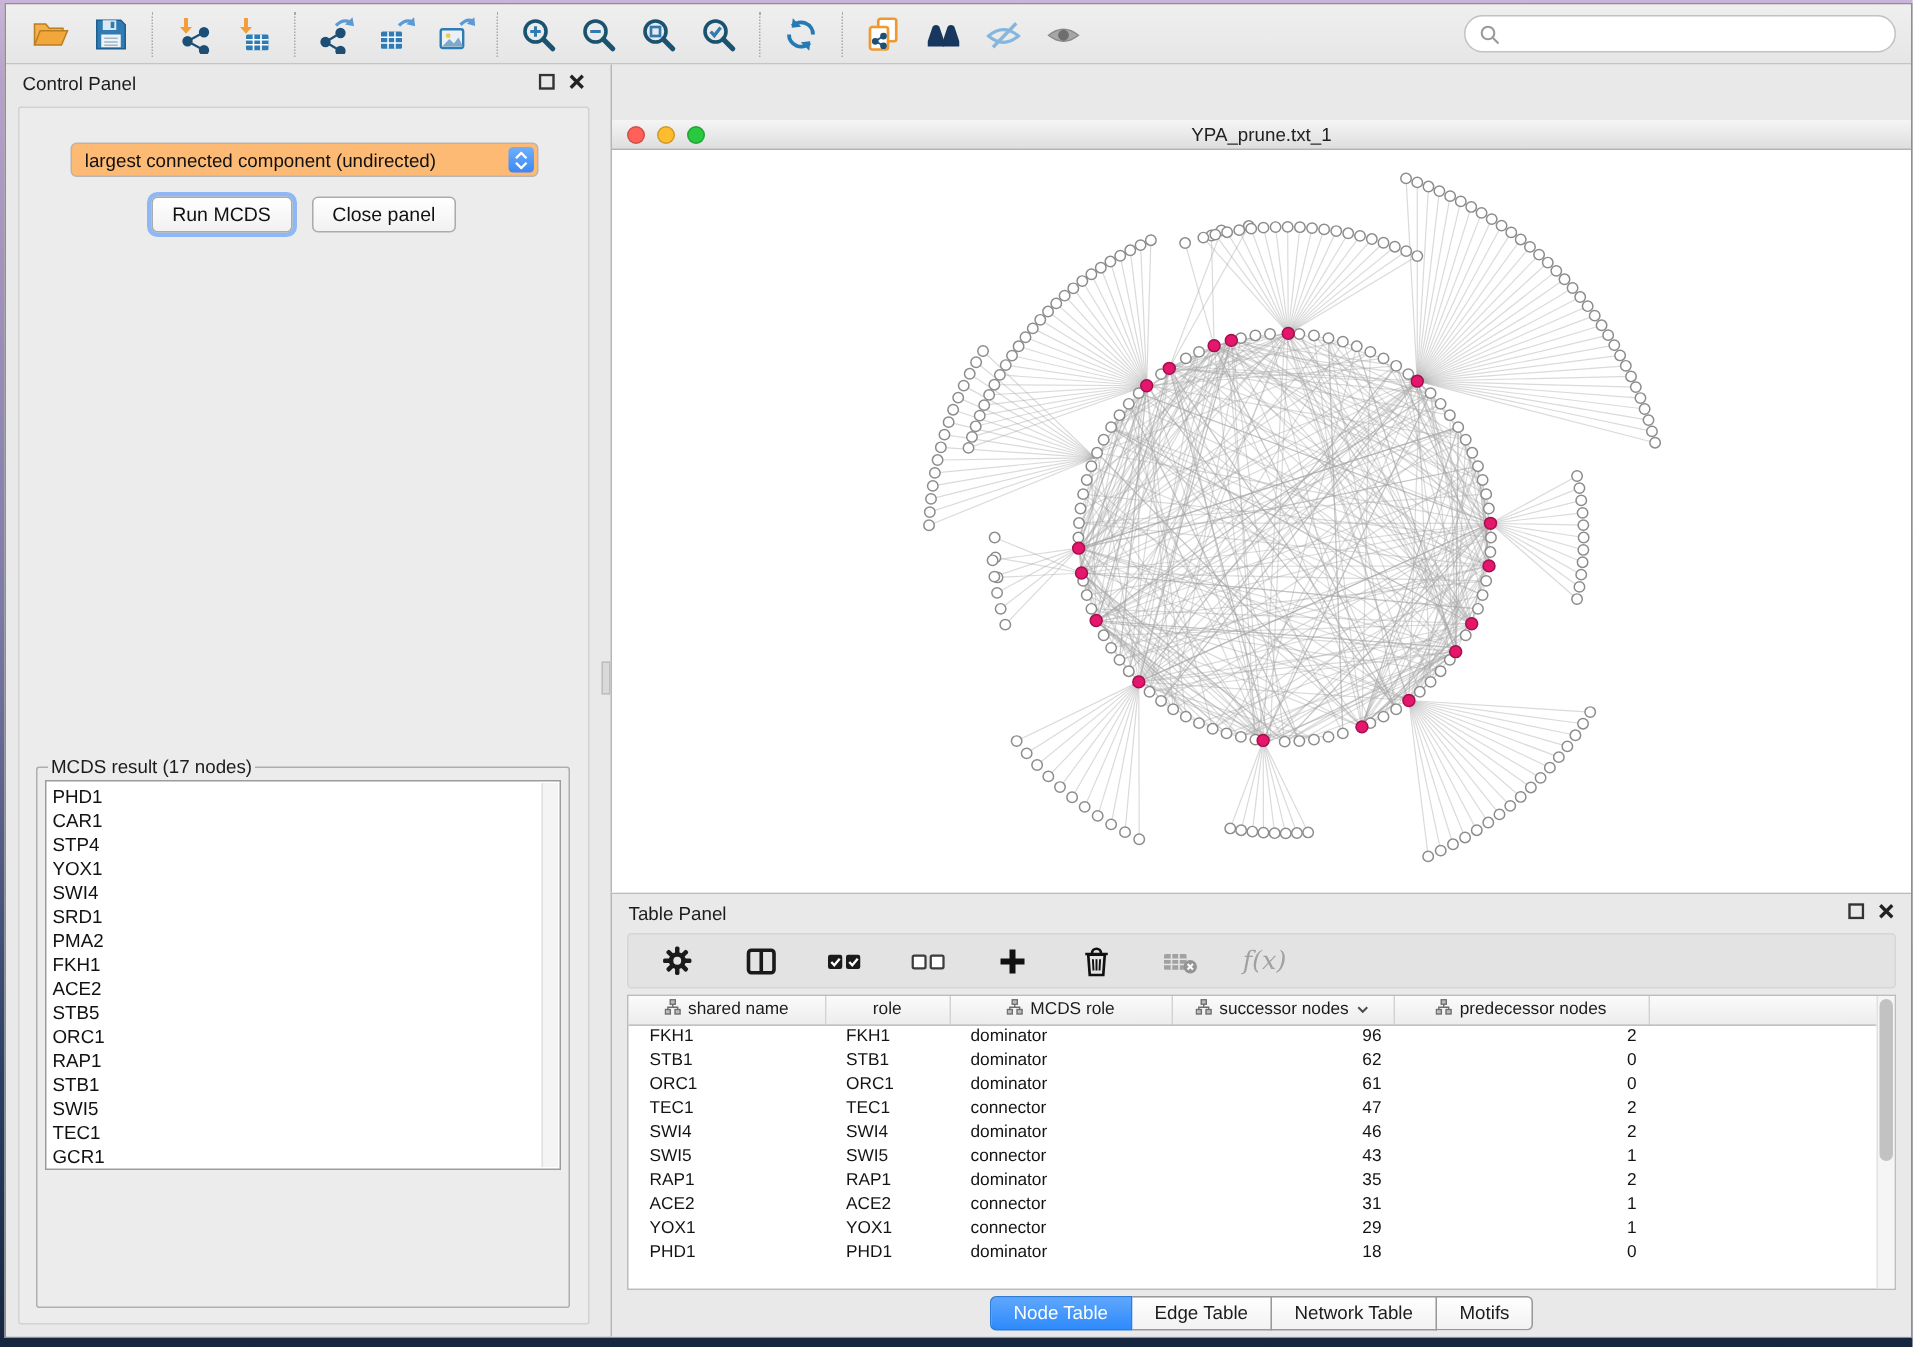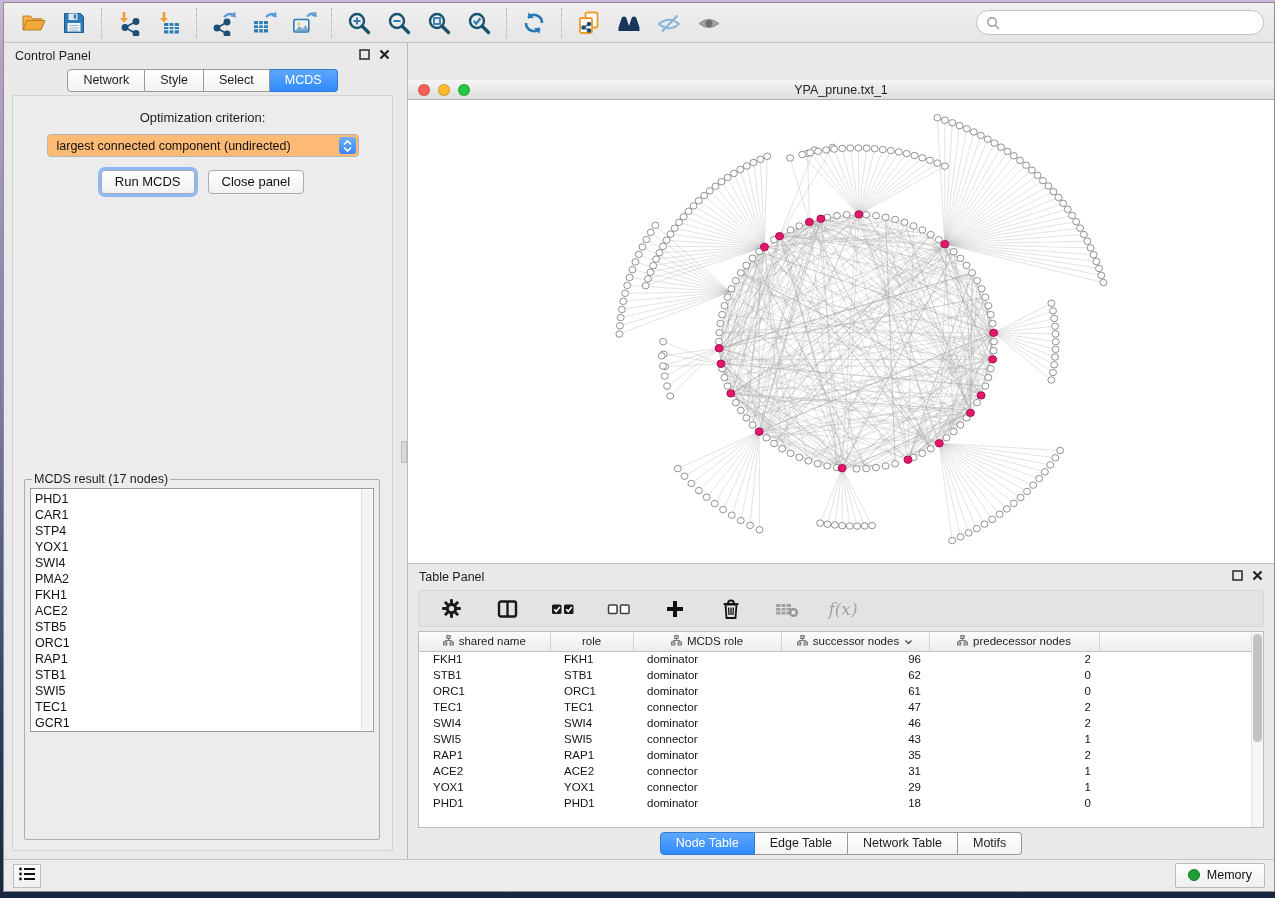--- a/index.html
+++ b/index.html
@@ -274,28 +274,21 @@
           <span>Control Panel</span>
           <span class="ph-btns">
             <span><svg width="11" height="11">
                   <rect x="1" y="1" width="9" height="9" fill="none" stroke="#333" stroke-width="1.6"></rect>
                 </svg></span>
             <span><svg width="11" height="11">
                   <path d="M1.5 1.5 L9.5 9.5 M9.5 1.5 L1.5 9.5" stroke="#222" stroke-width="2.2"></path>
                 </svg></span>
           </span>
         </div>
-        <div class="cp-tabs" id="cp-tabs">
-            <div class="tabbtn">Network</div>
-            <div class="tabbtn">Style</div>
-            <div class="tabbtn">Select</div>
-            <div class="tabbtn active">MCDS</div>
-          </div>
         <div class="cp-content">
-          <div class="opt-label">Optimization criterion:</div>
           <div class="select-row">
             <div class="selectbox">
               <span>largest connected component (undirected)</span>
             </div>
             <span class="stepper">
               <svg width="9" height="12">
                   <path d="M1 4.5 L4.5 1 L8 4.5" fill="none" stroke="#fff" stroke-width="1.6"></path>
                   <path d="M1 7.5 L4.5 11 L8 7.5" fill="none" stroke="#fff" stroke-width="1.6"></path>
                 </svg>
             </span>
@@ -306,20 +299,21 @@
           </div>
           <div class="cp-spacer"></div>
           <fieldset class="result-box">
             <legend>MCDS result (17 nodes)</legend>
             <div class="result-list" id="mcds-list">
                 <div class="result-item">PHD1</div>
                 <div class="result-item">CAR1</div>
                 <div class="result-item">STP4</div>
                 <div class="result-item">YOX1</div>
                 <div class="result-item">SWI4</div>
+                <div class="result-item">SRD1</div>
                 <div class="result-item">PMA2</div>
                 <div class="result-item">FKH1</div>
                 <div class="result-item">ACE2</div>
                 <div class="result-item">STB5</div>
                 <div class="result-item">ORC1</div>
                 <div class="result-item">RAP1</div>
                 <div class="result-item">STB1</div>
                 <div class="result-item">SWI5</div>
                 <div class="result-item">TEC1</div>
                 <div class="result-item">GCR1</div>
@@ -1374,35 +1368,15 @@
               <div class="tabbtn active">Node Table</div>
               <div class="tabbtn">Edge Table</div>
               <div class="tabbtn">Network Table</div>
               <div class="tabbtn">Motifs</div>
             </div>
         </div>
 
       </div>
     </div>
 
-    <div class="status-bar">
-      <div class="sq-btn">
-        <span>
-          <svg width="18" height="16">
-              <g fill="#111">
-                <circle cx="2.5" cy="3" r="1.4"></circle>
-                <rect x="6" y="2" width="11" height="2"></rect>
-                <circle cx="2.5" cy="8" r="1.4"></circle>
-                <rect x="6" y="7" width="11" height="2"></rect>
-                <circle cx="2.5" cy="13" r="1.4"></circle>
-                <rect x="6" y="12" width="11" height="2"></rect>
-              </g>
-            </svg>
-        </span>
-      </div>
-      <div class="memory-btn">
-        <span class="memory-dot"></span>
-        <span>Memory</span>
-      </div>
-    </div>
 
   </div>
 </div>
 
 </body></html>

